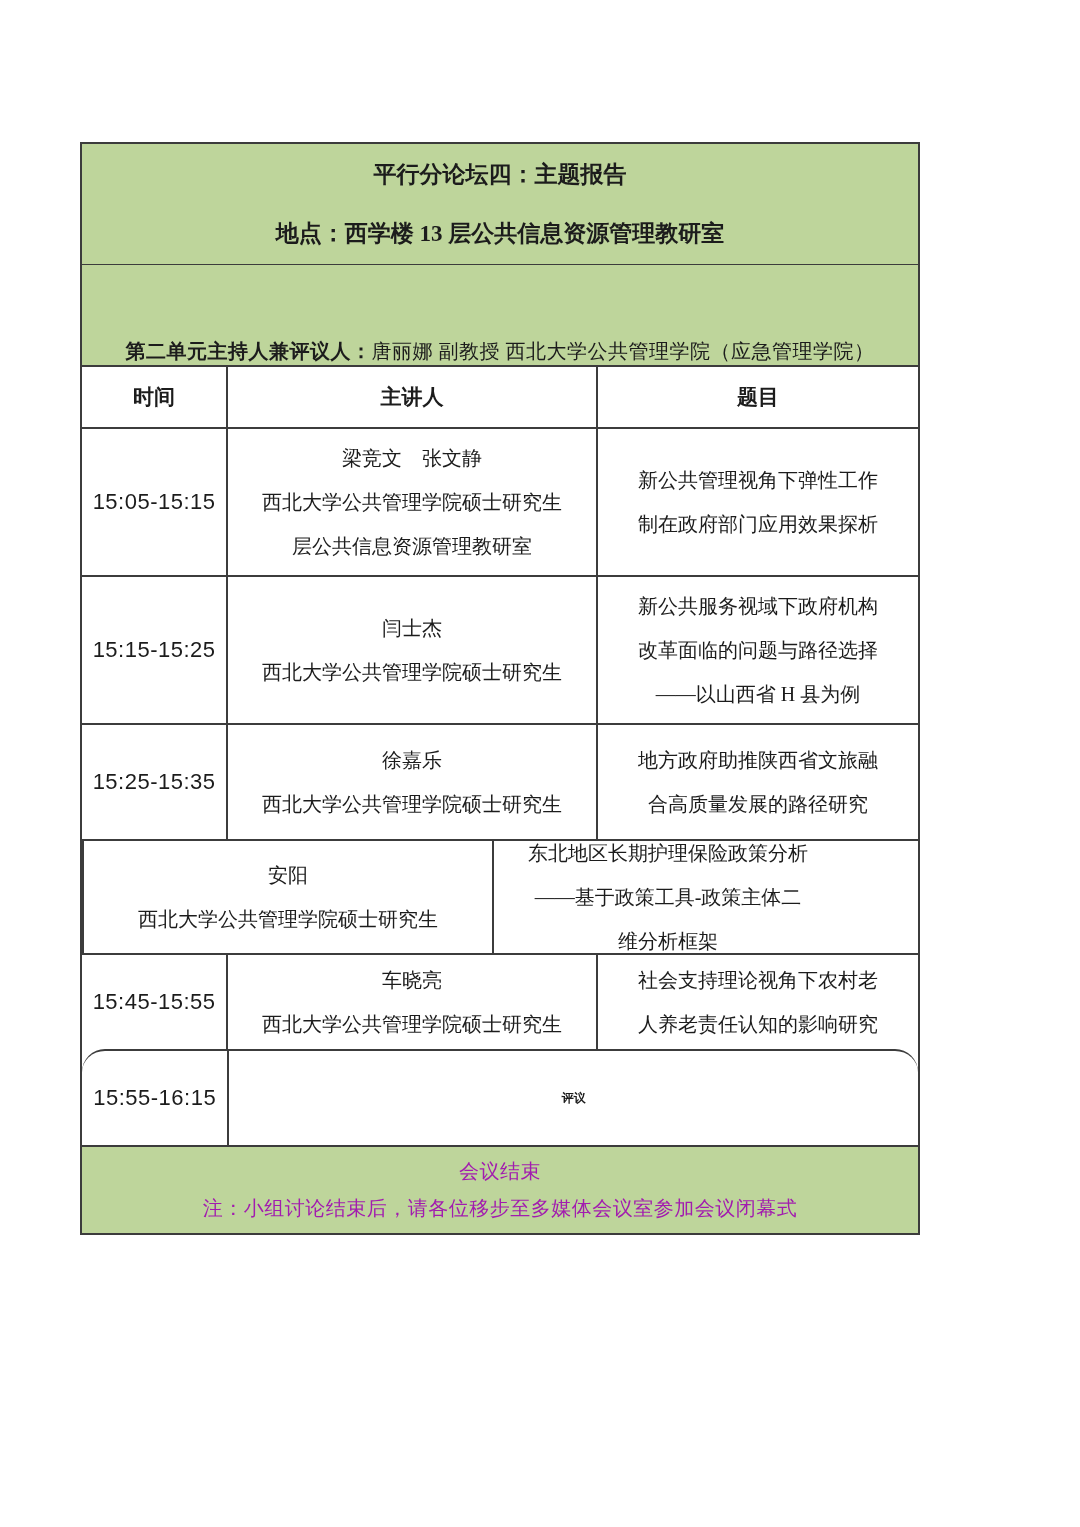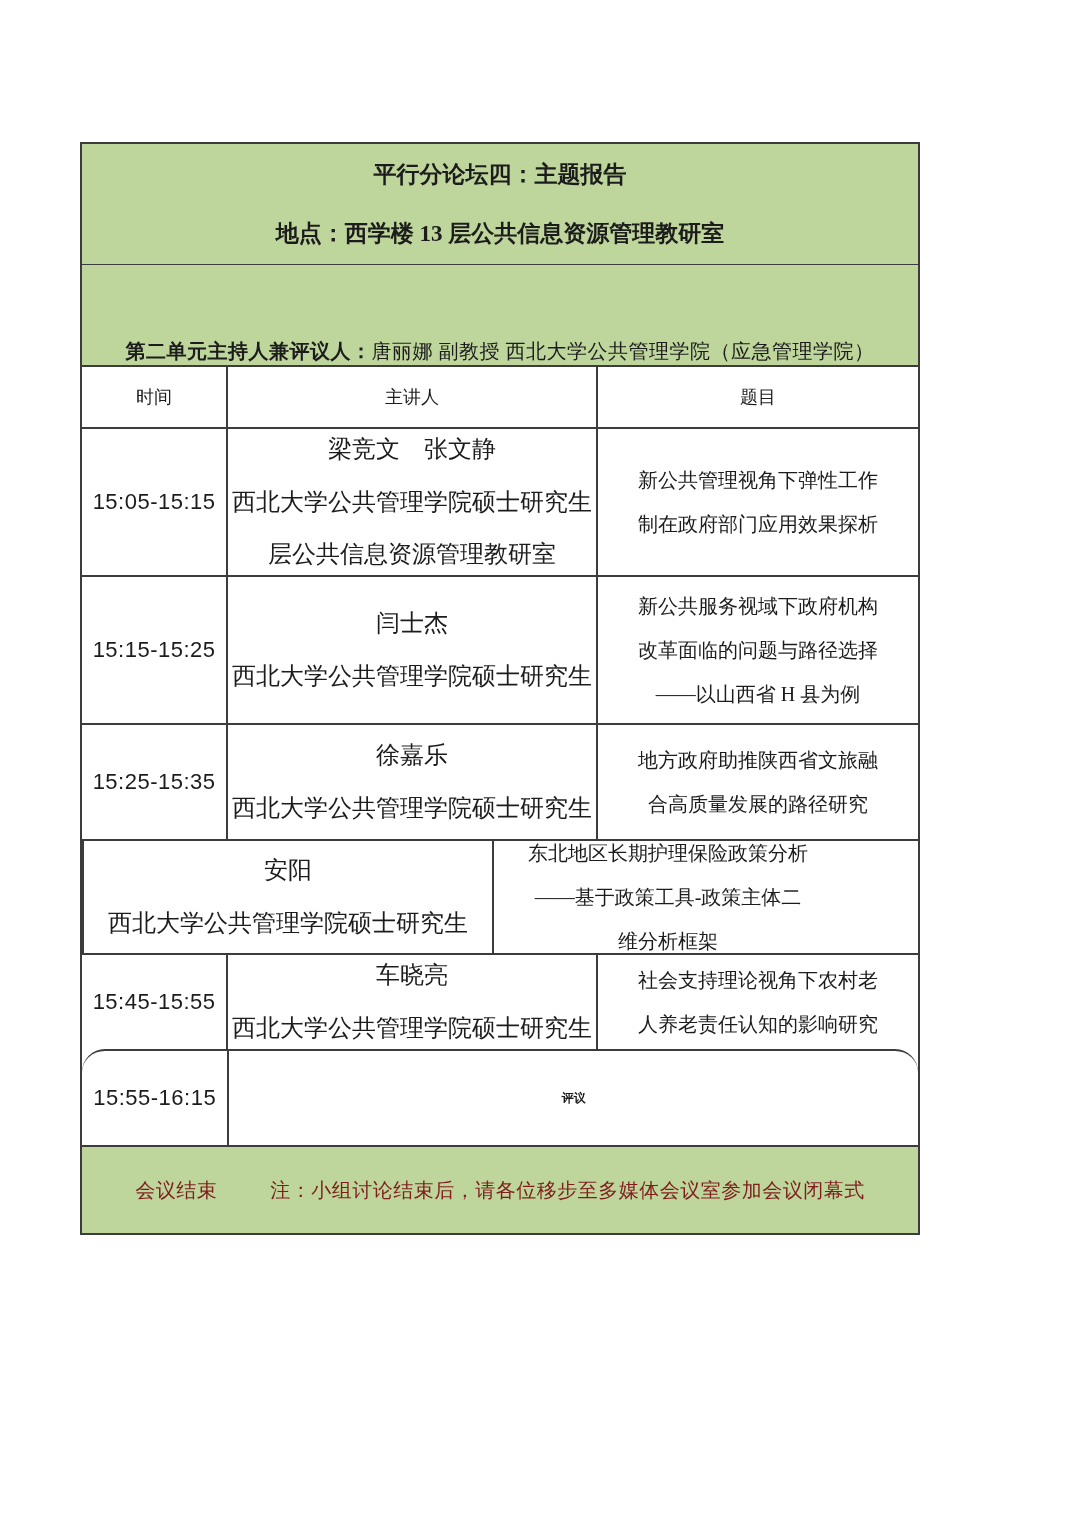--- a/index.html
+++ b/index.html
@@ -39,36 +39,36 @@
   }
   .cell{
     box-sizing:border-box;
     display:flex;flex-direction:column;justify-content:center;align-items:center;
     text-align:center;
   }
   .c-time{width:160px;}
   .c-speaker{width:410px;border-left:2px solid #3c3c3c;}
   .c-title{width:350px;border-left:2px solid #3c3c3c;padding:6px 33px;}
   .c-merged{width:760px;border-left:2px solid #3c3c3c;}
-  .row.hdr{height:62px;font-weight:normal;font-size:18px;}
+  .row.hdr{height:62px;font-weight:bold;font-size:21px;}
   .time-txt{
     font-family:"Liberation Sans","DejaVu Sans",sans-serif;
     font-size:22px;letter-spacing:.5px;
   }
-  .speaker-line{font-size:24px;line-height:2.2;}
+  .speaker-line{font-size:20px;line-height:2.2;}
   .title-txt{font-size:20px;line-height:2.2;}
   .review-txt{font-size:12px;font-weight:bold;}
   
   .r0{height:148px;} .r1{height:148px;} .r2{height:116px;}
   .r3{height:114px;} .r4{height:96px;}  .r-review{height:96px;border-radius:23px;}
   
   .block-footer{
     height:86px;border-top:2px solid #3c3c3c;
-    display:flex;flex-direction:row;justify-content:space-evenly;align-items:center;
-    font-size:20px;color:#7f1d1d;letter-spacing:.5px;font-family:Liberation Mono, monospace;
+    display:flex;flex-direction:column;justify-content:space-evenly;align-items:center;
+    font-size:20px;color:#a21caf;letter-spacing:.5px;font-family:Liberation Mono, monospace;
   }
 </style>
 </head>
 <body>
 
 <div class="tbl">
 
   <div class="block-title green">
     <div>平行分论坛四：主题报告</div>
     <div>地点：西学楼 13 层公共信息资源管理教研室</div>

